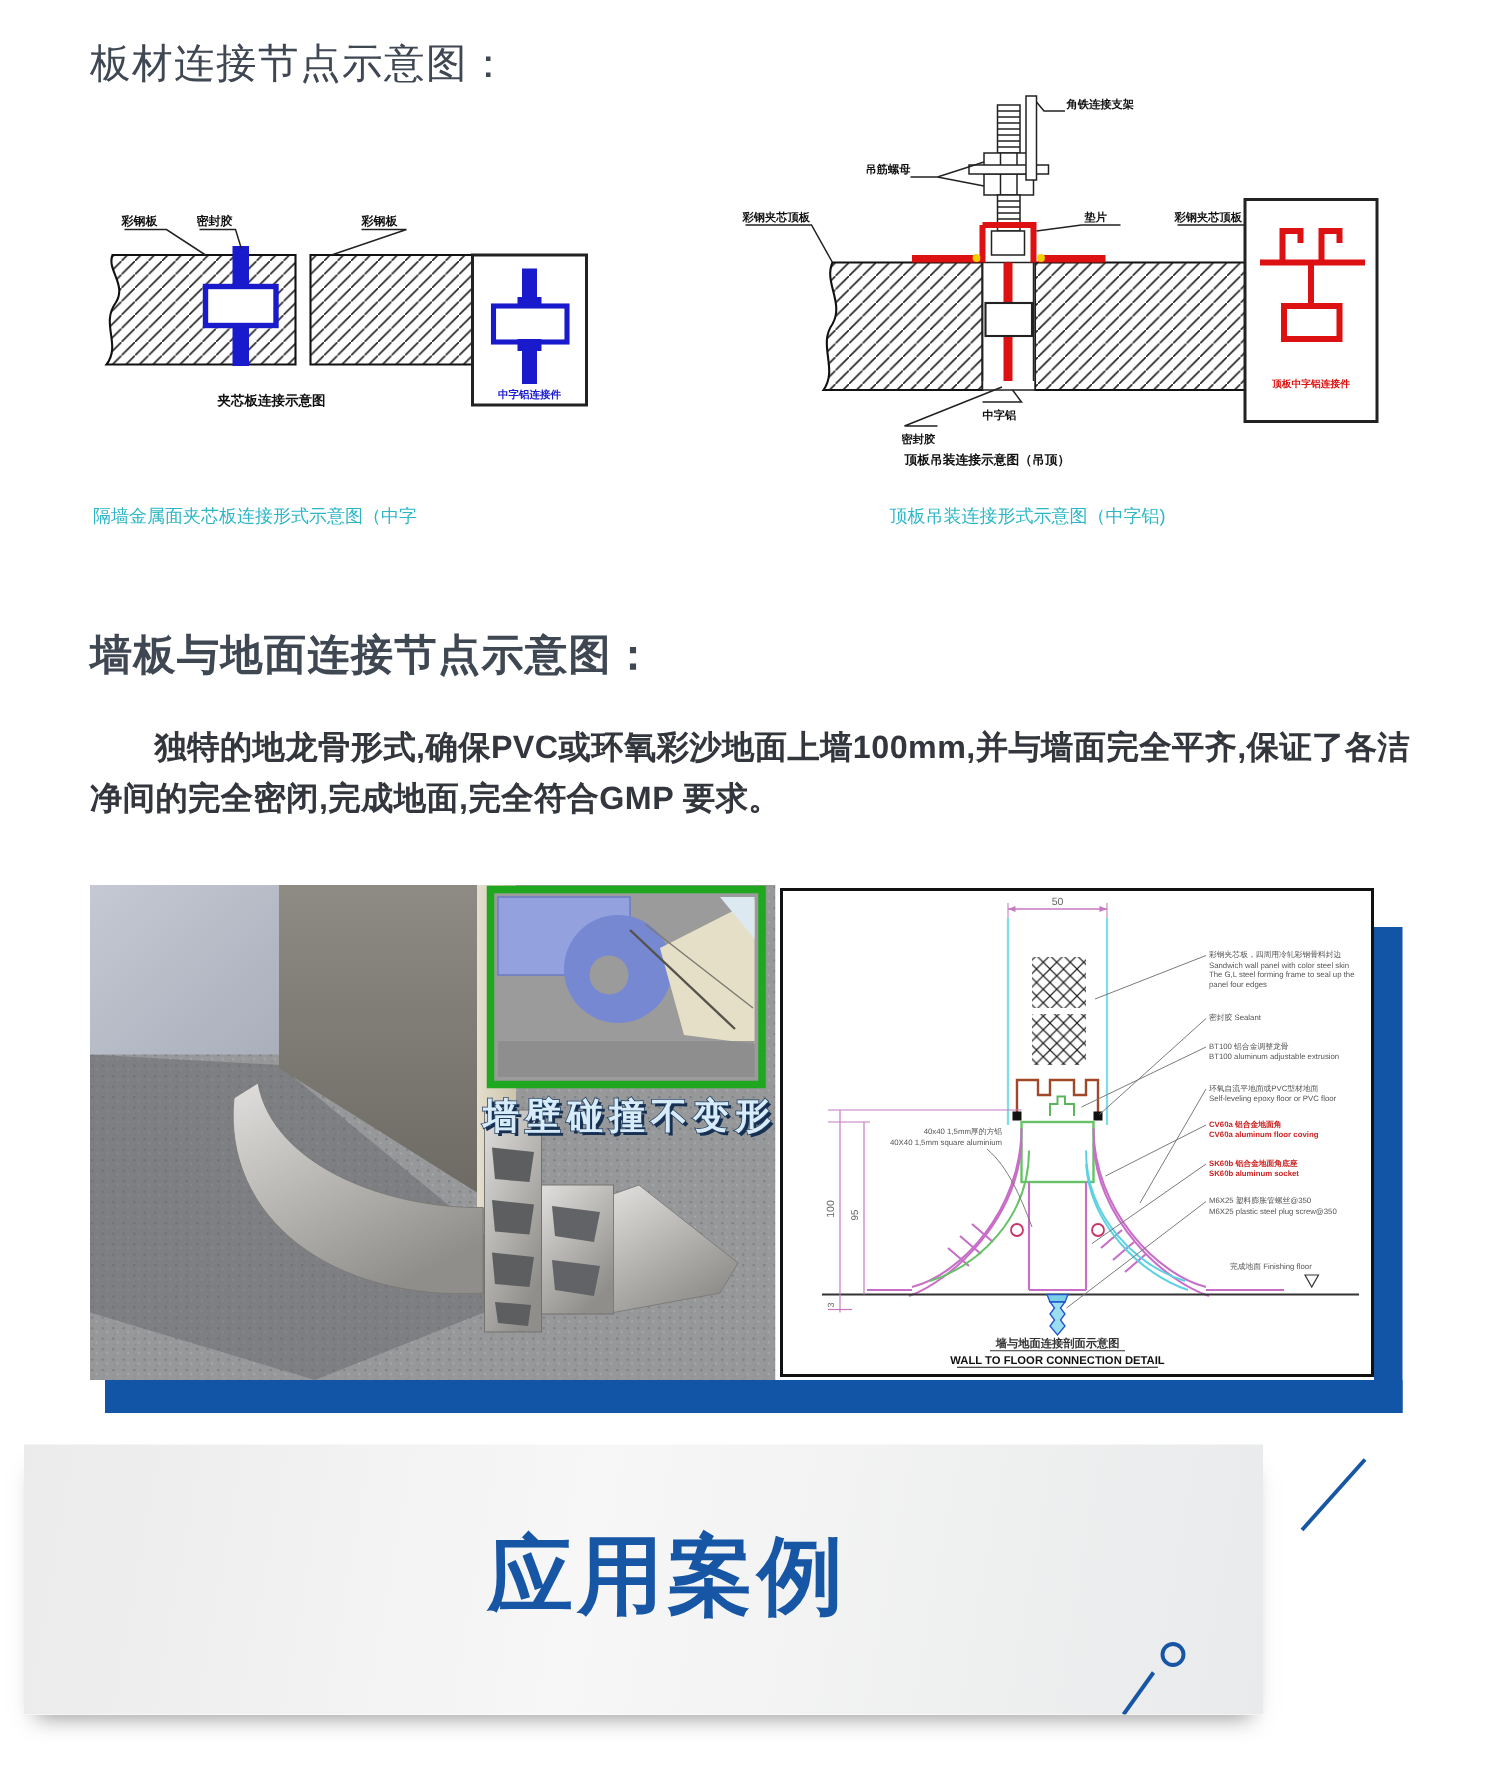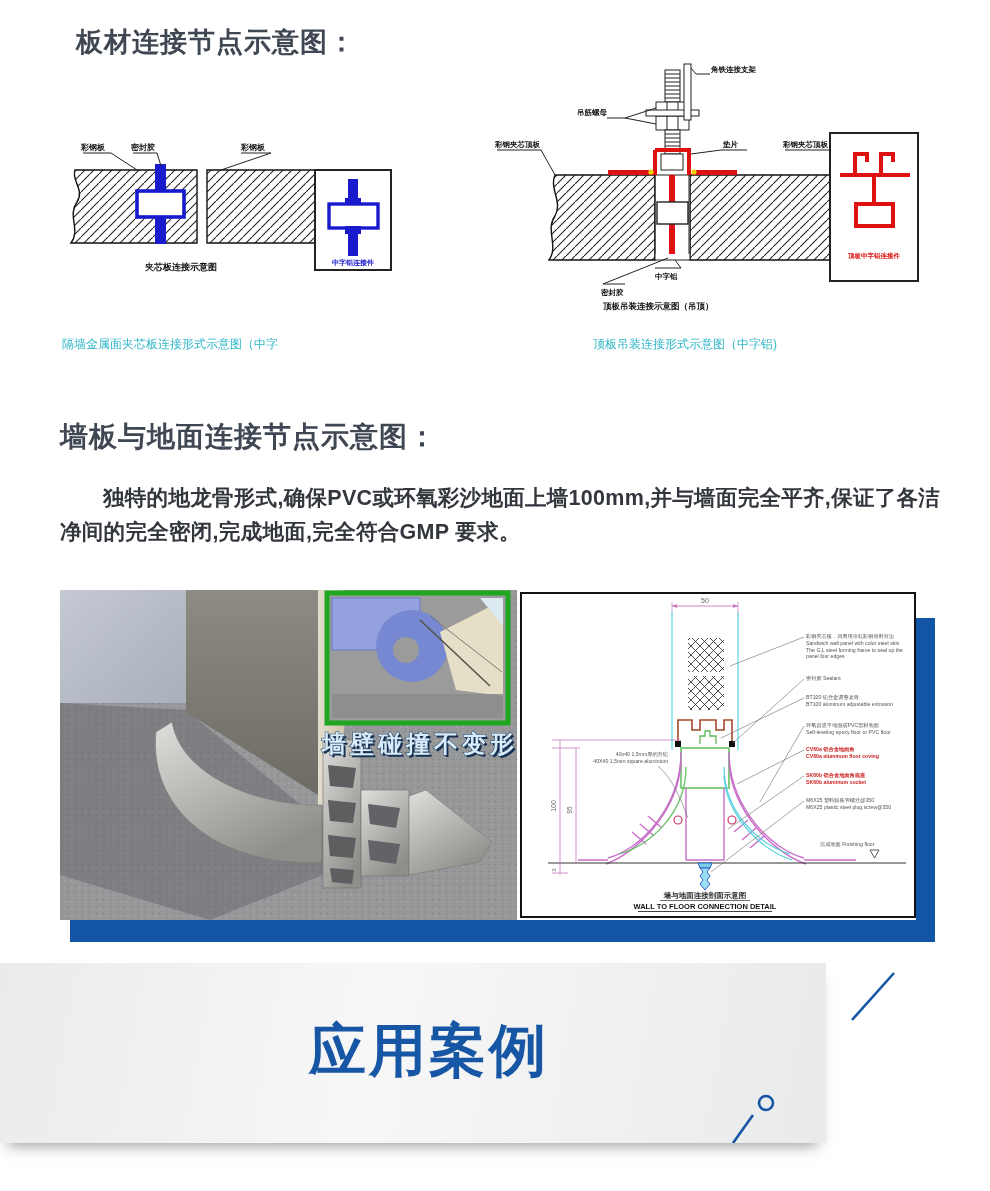--- a/index.html
+++ b/index.html
@@ -1,30 +1,30 @@
 <!DOCTYPE html>
 <html><head>
 <meta charset="utf-8">
 <style>
   html,body{margin:0;padding:0;background:#fff;}
   .page{position:relative;width:990px;height:1191px;background:#ffffff;overflow:hidden;
         font-family:"Liberation Sans","DejaVu Sans",sans-serif;}
   .abs{position:absolute;}
-  .h1{left:76px;top:24px;font-size:27px;font-weight:700;color:#3f4753;letter-spacing:1px;}
+  .h1{left:60px;top:24px;font-size:27px;font-weight:400;color:#3f4753;letter-spacing:1px;}
   .h2{left:60px;top:418px;font-size:28px;font-weight:600;color:#3f4753;letter-spacing:1px;}
   .cap{font-size:12px;color:#2cb6c6;font-weight:500;white-space:nowrap;}
   .cap-left{left:62px;top:336px;}
   .cap-right{left:593px;top:336px;}
   .para{left:60px;top:482px;width:890px;font-size:21.5px;line-height:1.58;font-weight:700;
         color:#33373d;text-indent:2em;letter-spacing:0.3px;}
   .frame-right{left:916px;top:618px;width:19px;height:324px;background:#1254a6;}
   .frame-bottom{left:70px;top:920px;width:865px;height:22px;background:#1254a6;}
   .photo-box{left:60px;top:590px;width:457px;height:330px;}
   .cad-box{left:520px;top:592px;width:396px;height:326px;}
-  .banner{left:0;top:963px;width:806px;height:180px;
+  .banner{left:16px;top:963px;width:806px;height:180px;
           background:linear-gradient(100deg,#ebebec 0%,#f7f7f7 45%,#e9eaeb 100%);
           box-shadow:0 10px 14px -8px rgba(60,60,60,.55);padding-left:20px;}
   .banner-title{position:absolute;left:0;right:0;top:50px;text-align:center;
           font-size:57px;font-weight:900;color:#1656a4;letter-spacing:3px;
           transform:translateX(16px);}
   .deco{position:absolute;left:0;top:0;width:990px;height:180px;overflow:hidden;}
   svg text{font-family:"Liberation Sans","DejaVu Sans",sans-serif;}
 </style>
 </head>
 <body>

